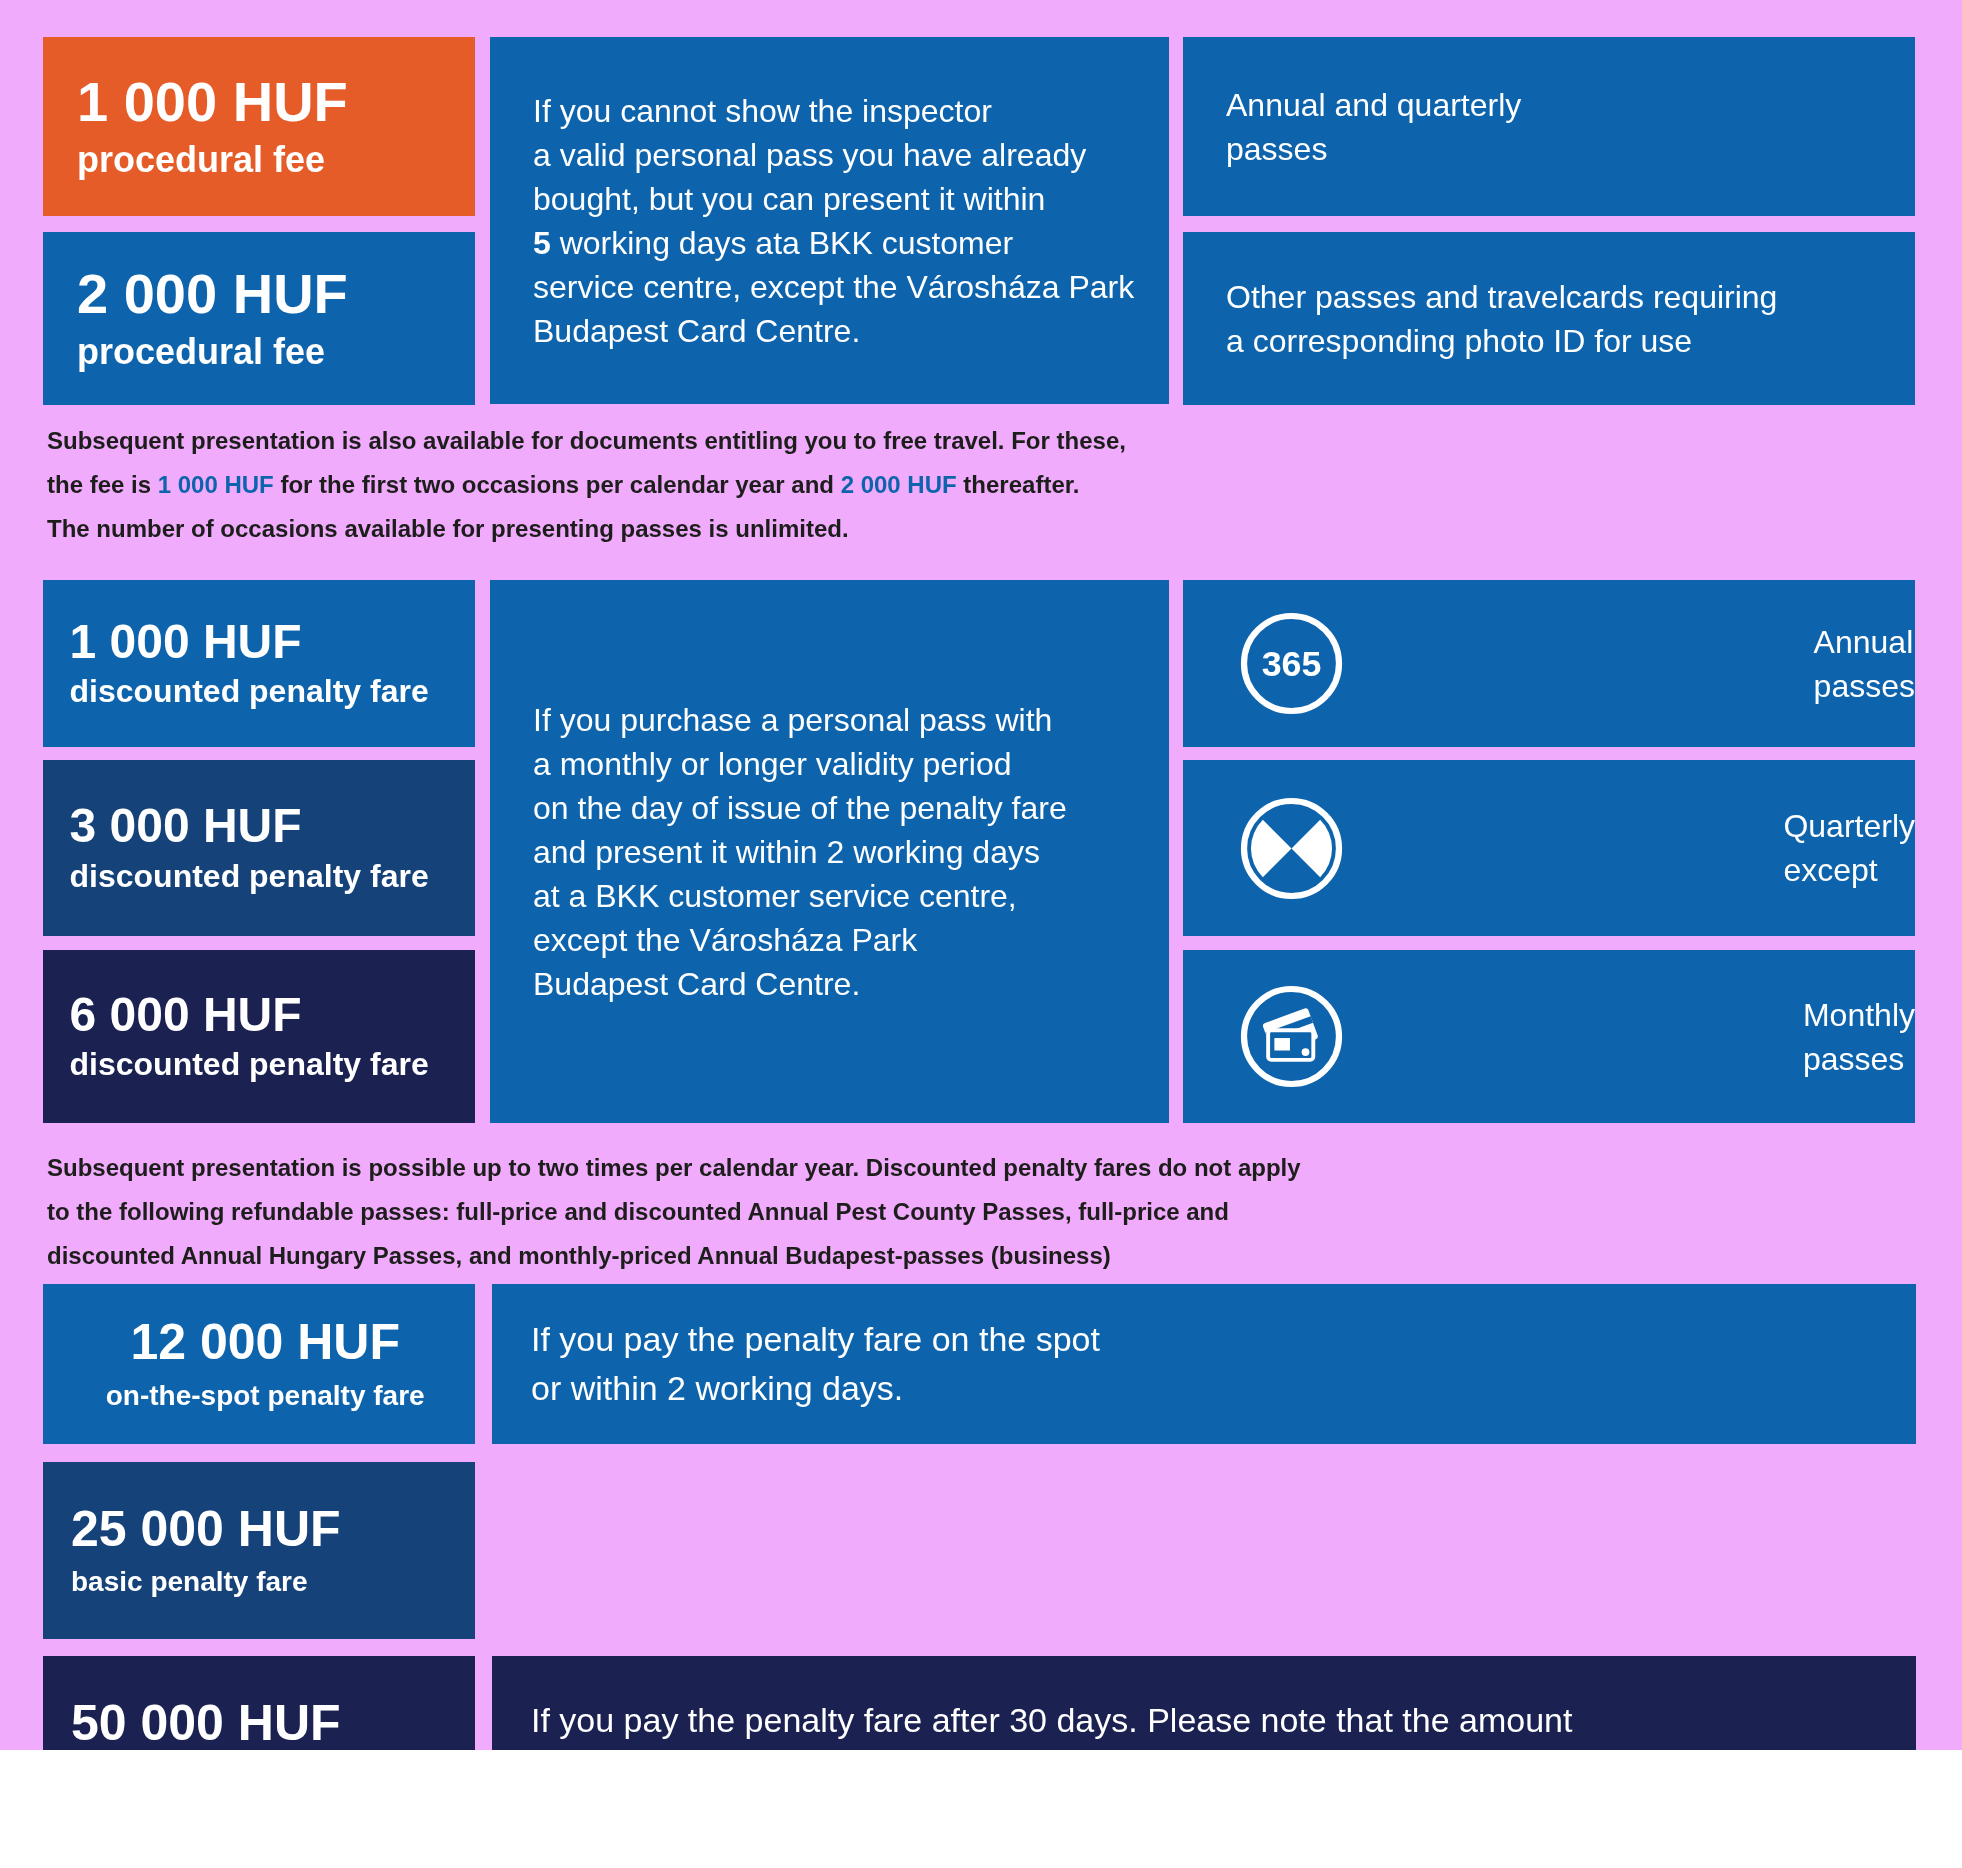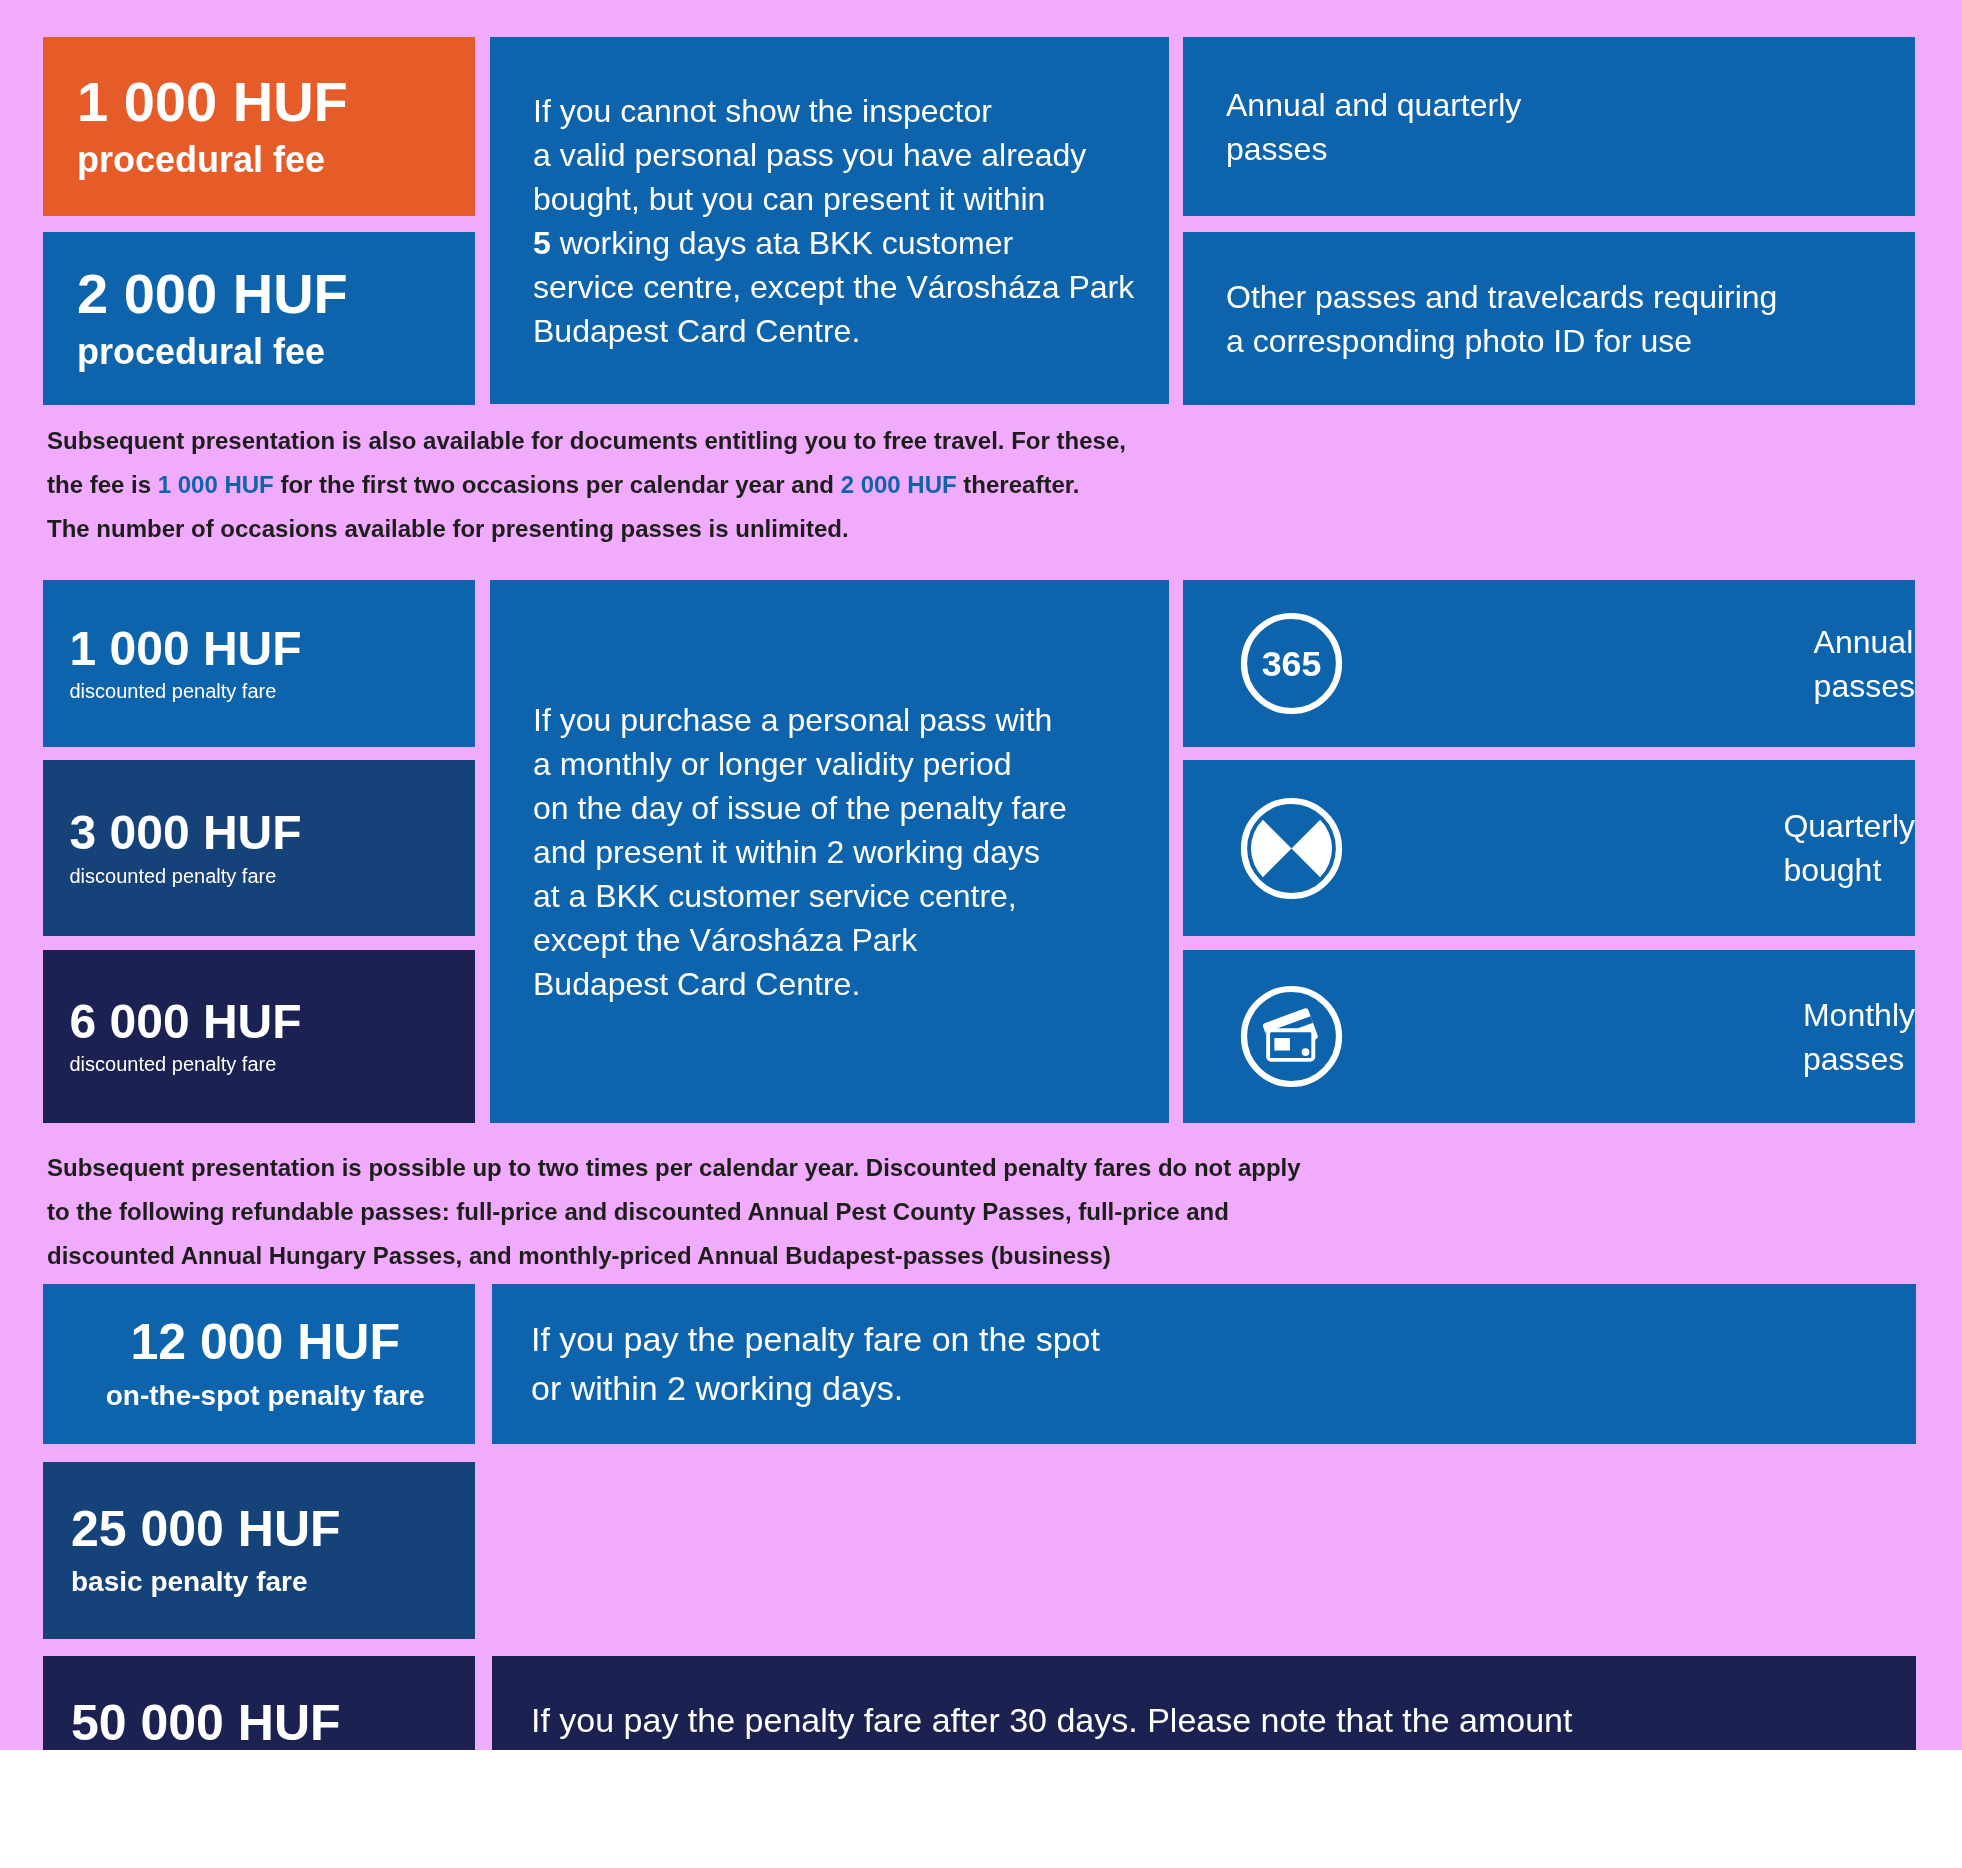--- a/index.html
+++ b/index.html
@@ -10,21 +10,21 @@
   }
   .box { position:absolute; display:flex; flex-direction:column; justify-content:center; box-sizing:border-box; }
   .bg-orange { background:#E55C28; }
   .bg-blue   { background:#0D64AD; }
   .bg-dark   { background:#16427A; }
   .bg-navy   { background:#1B2150; }
 
   .fee-amount   { color:#fff; font-weight:bold; font-size:56px; line-height:1.05; }
   .fee-label    { color:#fff; font-weight:bold; font-size:36px; line-height:1.1; margin-top:7.8px; }
   .fare-amount  { color:#fff; font-weight:bold; font-size:48px; line-height:1.05; }
-  .fare-label   { color:#fff; font-weight:normal; font-size:20px; line-height:1.15; margin-top:6.2px; }
+  .fare-label   { color:#fff; font-weight:bold; font-size:32px; line-height:1.15; margin-top:6.2px; }
   .pen-amount   { color:#fff; font-weight:bold; font-size:50px; line-height:1.05; }
   .pen-label    { color:#fff; font-weight:bold; font-size:28px; line-height:1.15; margin-top:11px; }
 
   .note-text  { color:#fff; font-size:32px; line-height:44px; white-space:pre-line; font-weight:normal; }
   .note-text b { font-weight:bold; }
   .pass-label { color:#fff; font-size:32px; line-height:44px; white-space:pre-line; }
   .row-text   { color:#fff; font-size:34px; line-height:49px; white-space:pre-line; }
 
   .para {
     position:absolute; color:#1D1D1B; font-weight:bold;
@@ -119,21 +119,21 @@
 
   <div class="box bg-blue pass-row" style="left:1183px; top:760px; width:732px; height:176px;">
     <span class="icon">
       <svg width="109" height="109" viewBox="0 0 140 140">
         <circle cx="70" cy="70" r="61" fill="none" stroke="#ffffff" stroke-width="8"></circle>
         <path d="M70 70 L106.8 33.2 A52 52 0 0 1 106.8 106.8 Z" fill="#ffffff"></path>
         <path d="M70 70 L33.2 33.2 A52 52 0 0 0 33.2 106.8 Z" fill="#ffffff"></path>
       </svg>
     </span>
     <div class="pass-label">Quarterly
-bought</div>
+except</div>
   </div>
 
   <div class="box bg-blue pass-row" style="left:1183px; top:950px; width:732px; height:173px;">
     <span class="icon">
       <svg width="109" height="109" viewBox="0 0 140 140">
         <circle cx="70" cy="70" r="61" fill="none" stroke="#ffffff" stroke-width="8"></circle>
         <g transform="rotate(-20 70 70)">
           <rect x="40" y="42" width="62" height="42" rx="4" fill="#ffffff"></rect>
           <rect x="40" y="54" width="62" height="9" fill="#0D64AD"></rect>
         </g>

